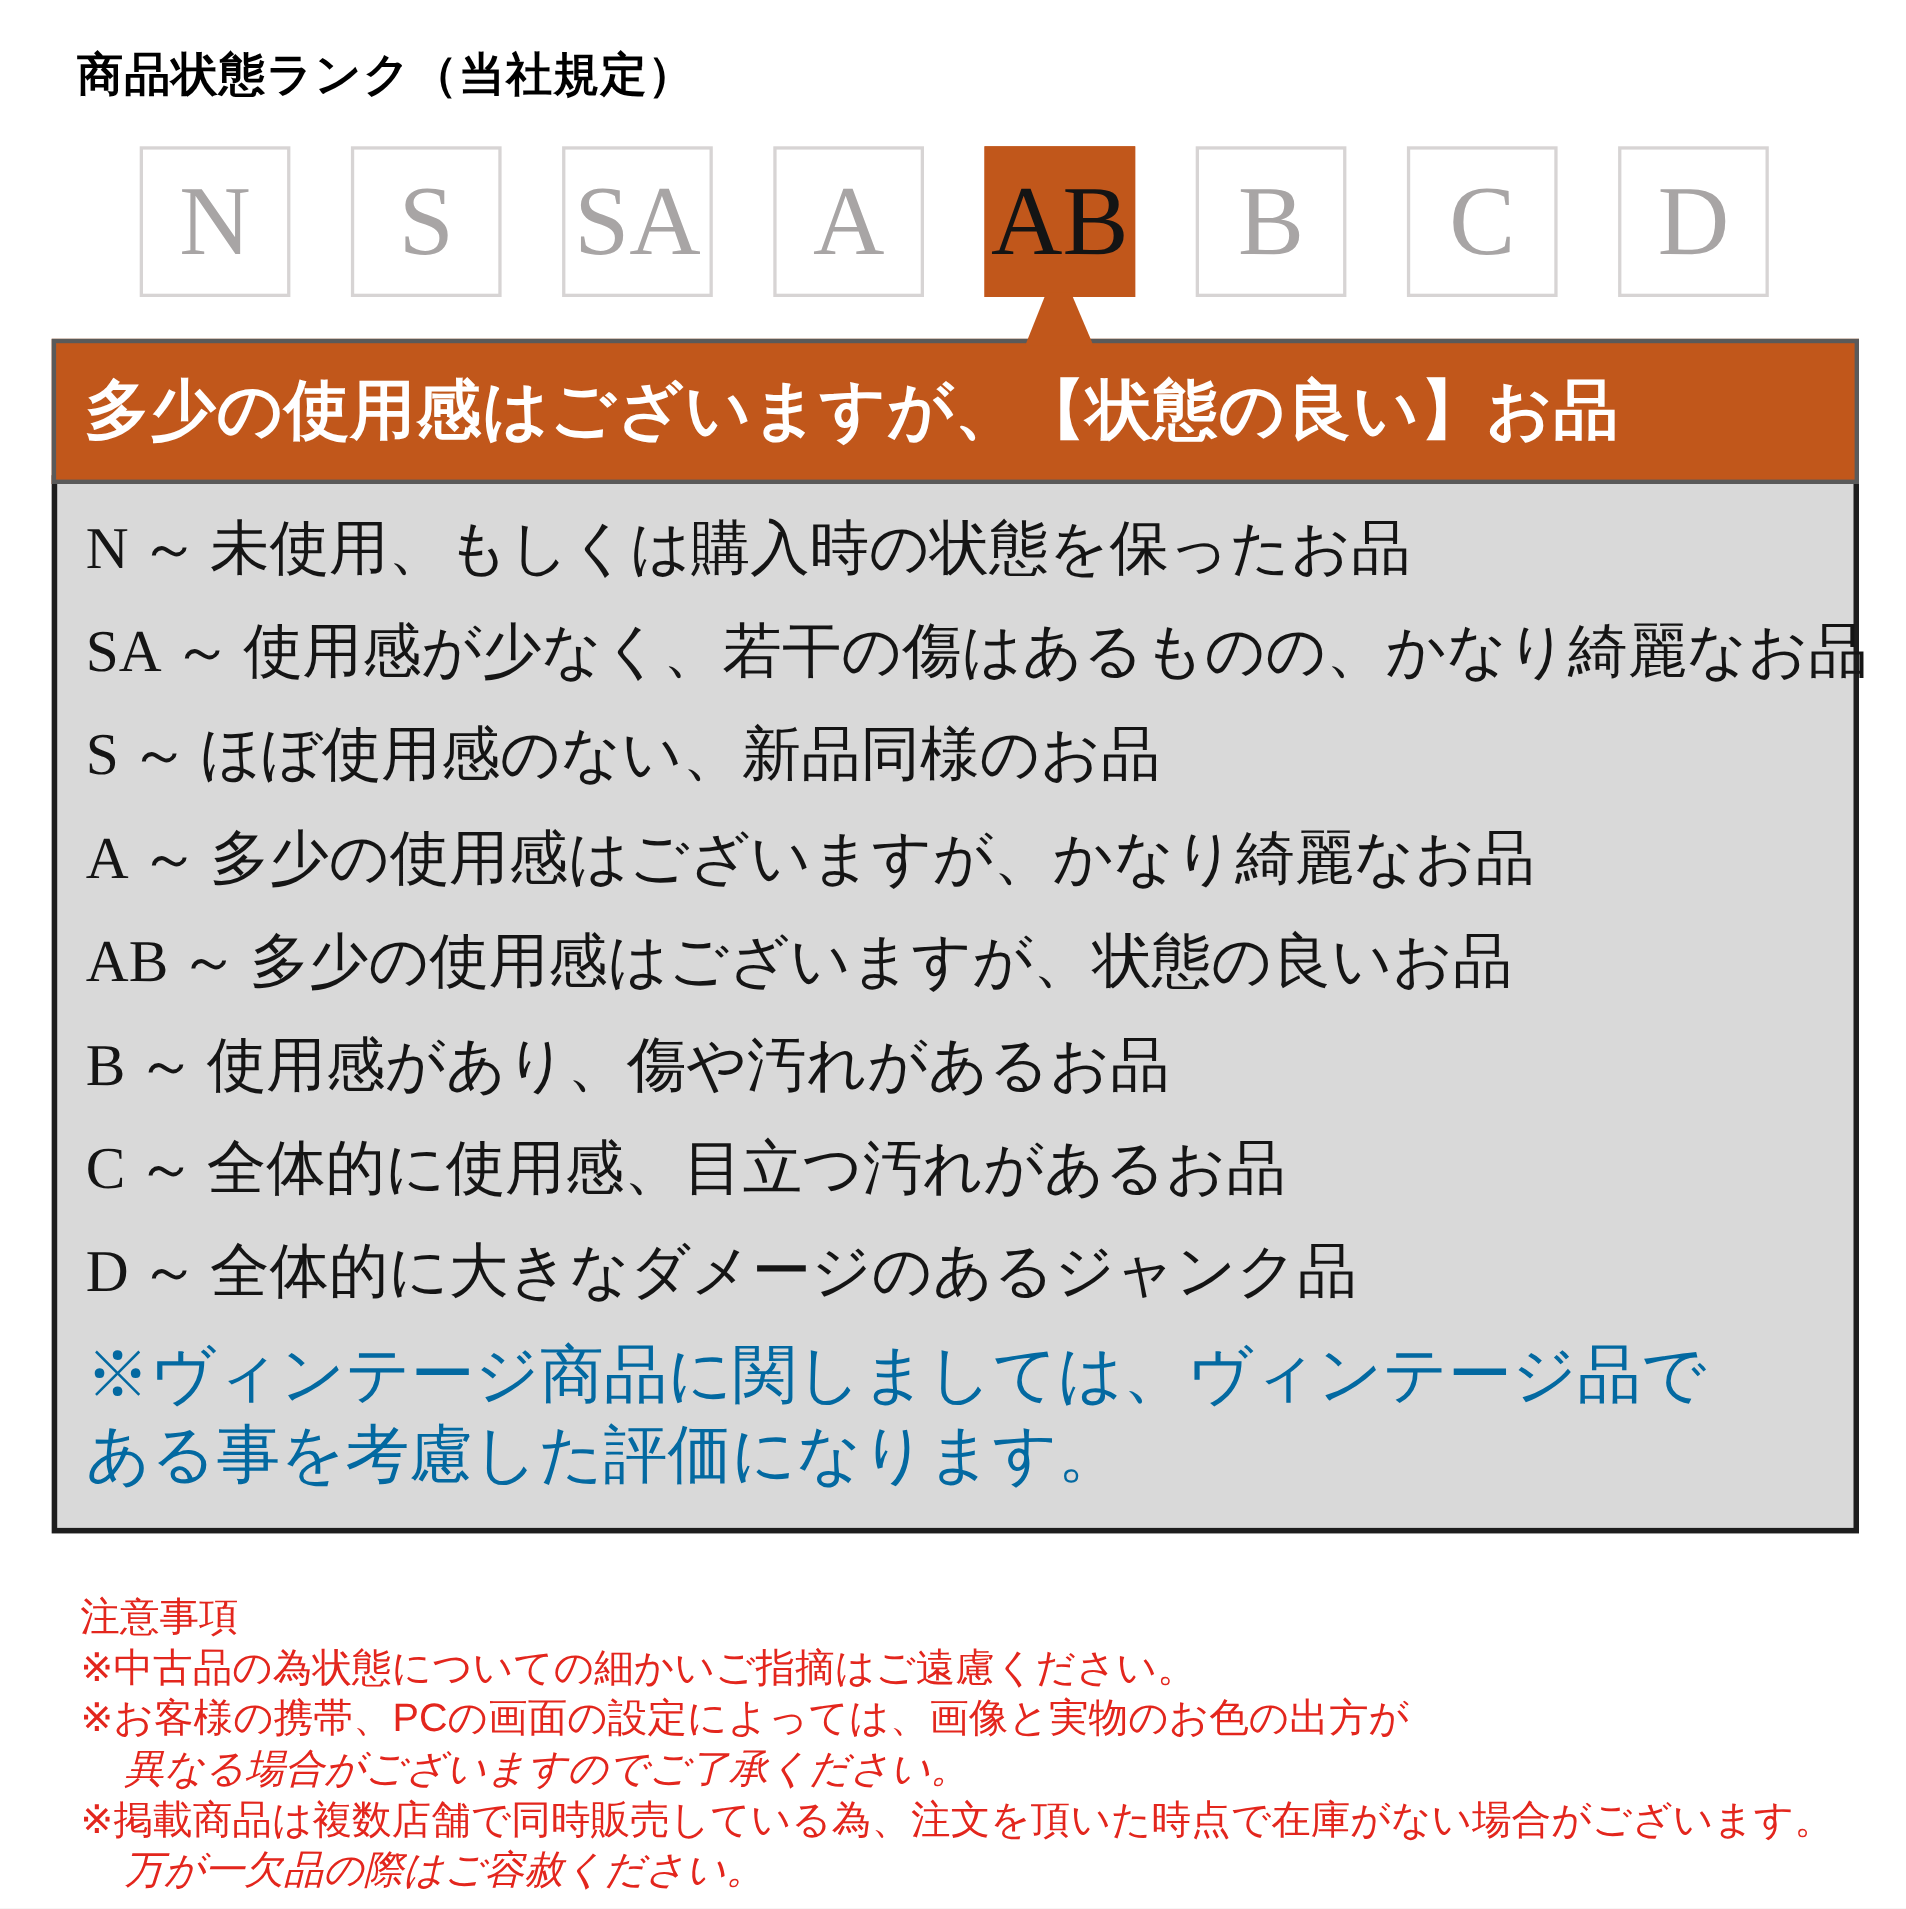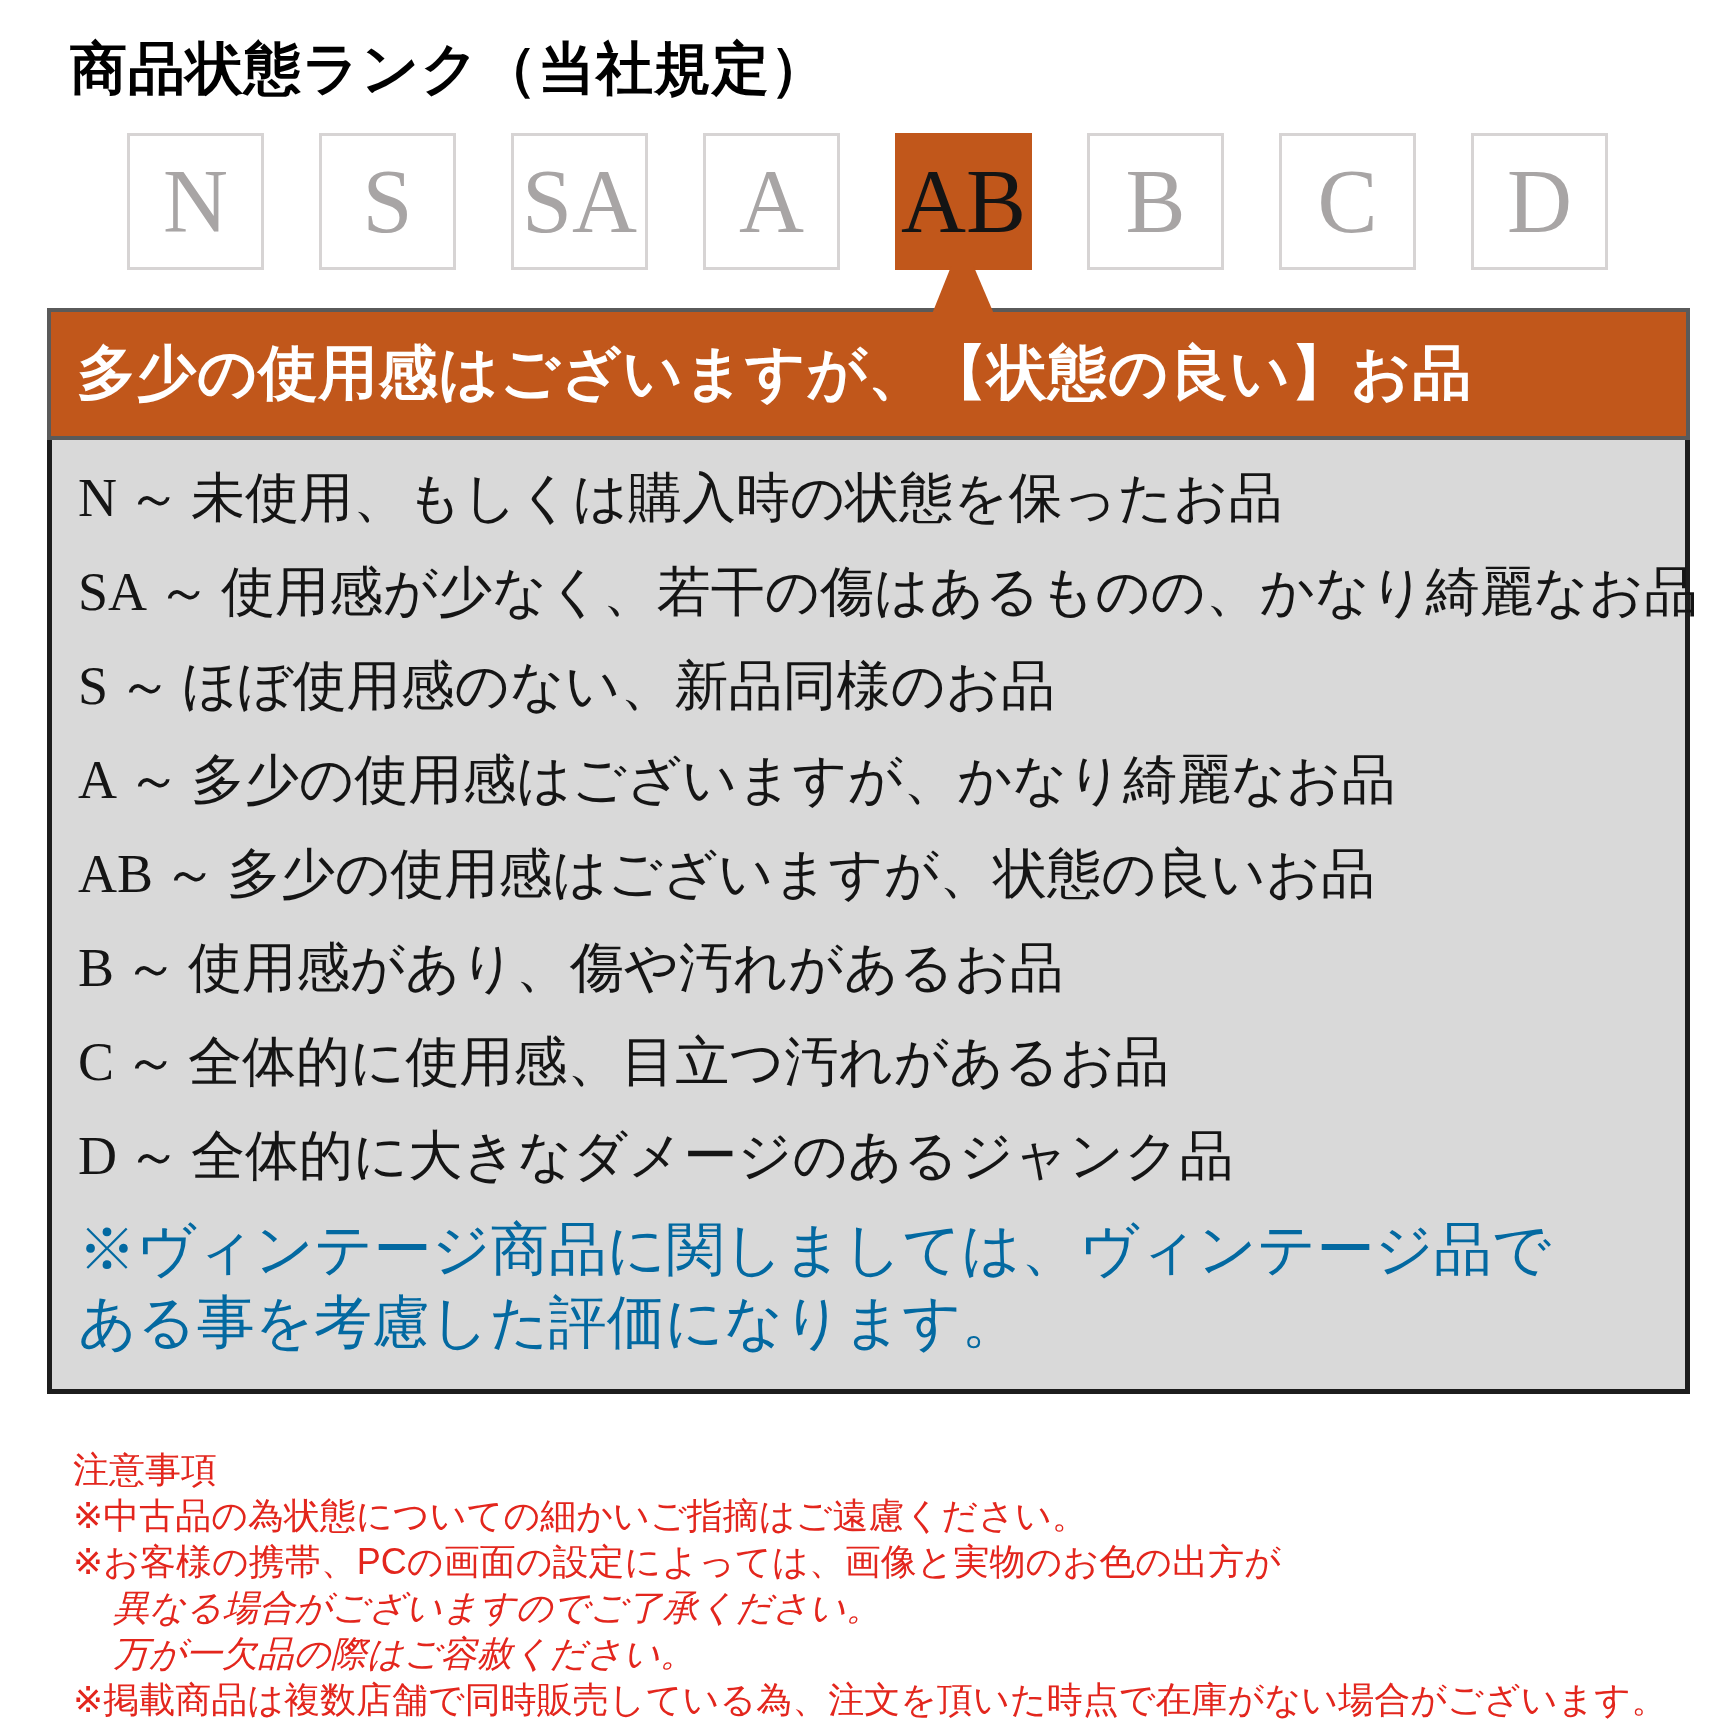--- a/index.html
+++ b/index.html
@@ -15,21 +15,21 @@
     font-family: "Liberation Serif", "DejaVu Serif", serif;
     color: #151515;
   }
 
   
   .title {
     position: absolute;
     left: 70px;
     top: 36px;
     margin: 0;
-    font-size: 57px;
+    font-size: 42px;
     line-height: 64px;
     font-weight: bold;
     letter-spacing: 1px;
     color: #000000;
     font-family: Liberation Sans, sans-serif;
     white-space: nowrap;
   }
 
   
   .rank-row {
@@ -209,17 +209,17 @@
       <span class="code">D</span><span class="sep">～</span><span class="desc">全体的に大きなダメージのあるジャンク品</span>
     </div>
     <div class="vintage-note">※ヴィンテージ商品に関しましては、ヴィンテージ品である事を考慮した評価になります。</div>
   </div>
 
   <div class="notes">
     <div class="note-line">注意事項</div>
     <div class="note-line">※中古品の為状態についての細かいご指摘はご遠慮ください。</div>
     <div class="note-line">※お客様の携帯、PCの画面の設定によっては、画像と実物のお色の出方が</div>
     <div class="note-line cont">異なる場合がございますのでご了承ください。</div>
+    <div class="note-line">※掲載商品は複数店舗で同時販売している為、注文を頂いた時点で在庫がない場合がございます。</div>
     <div class="note-line cont">万が一欠品の際はご容赦ください。</div>
-    <div class="note-line">※掲載商品は複数店舗で同時販売している為、注文を頂いた時点で在庫がない場合がございます。</div>
   </div>
 
 </div>
 
 </body></html>

